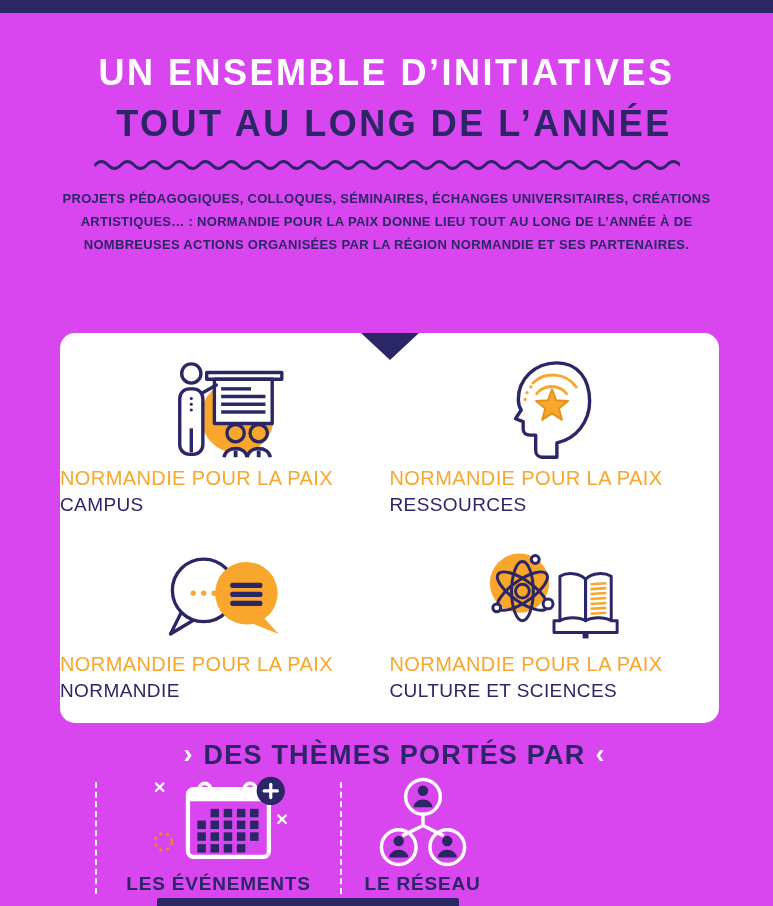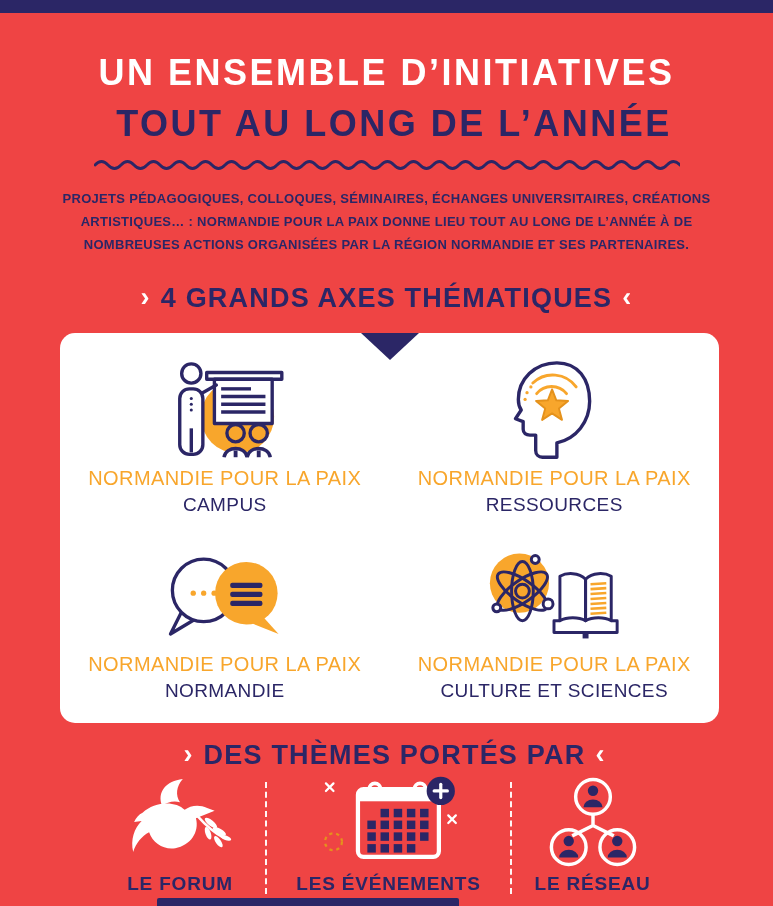--- a/index.html
+++ b/index.html
@@ -1,19 +1,19 @@
 <!DOCTYPE html>
 <html><head>
 <meta charset="utf-8">
 <style>
   * { margin:0; padding:0; box-sizing:border-box; }
   body { background:#ffffff; font-family:"Liberation Sans", sans-serif; }
   .poster{
     position:relative; width:773px; height:906px; margin:0 auto;
-    background:#ef4444; overflow:hidden;
+    background:#d946ef; overflow:hidden;
     -webkit-font-smoothing:antialiased;
   }
   .top-bar{ position:absolute; top:0; left:0; width:773px; height:13px; background:#2B2666; }
 
   
   .header{ position:absolute; top:13px; left:0; width:100%; text-align:center; }
   .title1{ margin-top:39px; font-size:36px; font-weight:800; letter-spacing:2.5px; color:#ffffff; }
   .title2{ margin-top:9px;  font-size:36px; font-weight:800; letter-spacing:2.5px; color:#2B2666;margin-left:15px; }
   .wave-wrap{ margin-top:10px; line-height:0; }
   .intro{
@@ -36,21 +36,21 @@
   .card-notch{
     position:absolute; top:0; left:50%; transform:translateX(-50%);
     width:0; height:0;
     border-left:29px solid transparent; border-right:29px solid transparent;
     border-top:27px solid #2B2666;
   }
   .axes-grid{
     position:absolute; top:26px; left:0; width:100%;
     display:grid; grid-template-columns:1fr 1fr; grid-template-rows:186px 186px;
   }
-  .axis-item{ text-align:center; }
+  .axis-item{ text-align:left; }
   .axis-icon{ height:104px; display:flex; align-items:center; justify-content:center; }
   .axis-brand{ margin-top:4px; font-size:20px; font-weight:500; letter-spacing:0.4px; color:#F8A62C; }
   .axis-name{ margin-top:4px; font-size:19px; font-weight:400; letter-spacing:0.4px; color:#2B2666; }
 
   
   .themes-row{
     position:absolute; top:778px; left:95px; width:578px;
     display:flex; align-items:flex-start;
   }
   .theme-col{ display:flex; flex-direction:column; align-items:center; }
@@ -77,23 +77,20 @@
     <div class="title1">UN ENSEMBLE D’INITIATIVES</div>
     <div class="title2">TOUT AU LONG DE L’ANNÉE</div>
     <div class="wave-wrap">
       <svg width="586" height="18" viewBox="0 0 586 18">
         <path id="wave-path" d="M1 10 q6.5 -7 13 0 t13 0 t13 0 t13 0 t13 0 t13 0 t13 0 t13 0 t13 0 t13 0 t13 0 t13 0 t13 0 t13 0 t13 0 t13 0 t13 0 t13 0 t13 0 t13 0 t13 0 t13 0 t13 0 t13 0 t13 0 t13 0 t13 0 t13 0 t13 0 t13 0 t13 0 t13 0 t13 0 t13 0 t13 0 t13 0 t13 0 t13 0 t13 0 t13 0 t13 0 t13 0 t13 0 t13 0 t13 0" fill="none" stroke="#2B2666" stroke-width="2.8" stroke-linecap="round"></path>
       </svg>
     </div>
     <p class="intro">PROJETS PÉDAGOGIQUES, COLLOQUES, SÉMINAIRES, ÉCHANGES UNIVERSITAIRES, CRÉATIONS ARTISTIQUES… : NORMANDIE POUR LA PAIX DONNE LIEU TOUT AU LONG DE L’ANNÉE À DE NOMBREUSES ACTIONS ORGANISÉES PAR LA RÉGION NORMANDIE ET SES PARTENAIRES.</p>
   </div>
 
-  <div class="sec-head axes">
-    <span class="chev">›</span><span>4 GRANDS AXES THÉMATIQUES</span><span class="chev">‹</span>
-  </div>
 
   <div class="card">
     <div class="card-notch"></div>
     <div class="axes-grid">
 
       <div class="axis-item">
         <div class="axis-icon">
           <svg width="126" height="104" viewBox="0 0 130 108">
             <circle cx="78" cy="60" r="38" fill="#F8A62C"></circle>
             <g fill="none" stroke="#2B2666" stroke-width="3.5" stroke-linejoin="round">
@@ -205,39 +202,20 @@
 
     </div>
   </div>
 
   <div class="sec-head themes">
     <span class="chev">›</span><span>DES THÈMES PORTÉS PAR</span><span class="chev">‹</span>
   </div>
 
   <div class="themes-row">
 
-    <div class="theme-col c1">
-      <div class="theme-icon">
-        <svg width="104" height="88" viewBox="0 0 110 94">
-          <g fill="#ffffff">
-            <path d="M36 30 C30 15 40 3 58 1 C51 9 50 18 55 26 C48 24 41 26 36 30 Z"></path>
-            <path d="M15 37 C28 25 50 24 60 34 C66 29 76 28 84 32 L92 35 L72 43
-                     C76 58 66 72 50 75 C38 77 26 70 22 58 C14 62 8 70 5 79
-                     C2 66 6 54 14 46 L6 47 C8 42 11 39 15 37 Z"></path>
-            <ellipse cx="88" cy="48" rx="8" ry="3" transform="rotate(38 88 48)"></ellipse>
-            <ellipse cx="97" cy="57" rx="8" ry="3" transform="rotate(30 97 57)"></ellipse>
-            <ellipse cx="85" cy="59" rx="7" ry="2.8" transform="rotate(70 85 59)"></ellipse>
-            <ellipse cx="96" cy="68" rx="7" ry="2.8" transform="rotate(55 96 68)"></ellipse>
-            <ellipse cx="104" cy="64" rx="6" ry="2.5" transform="rotate(20 104 64)"></ellipse>
-          </g>
-          <path d="M74 41 C82 50 90 58 102 64" fill="none" stroke="#ffffff" stroke-width="2.6" stroke-linecap="round"></path>
-        </svg>
-      </div>
-      <div class="theme-label">LE FORUM</div>
-    </div>
 
     <div class="theme-sep"></div>
 
     <div class="theme-col c2">
       <div class="theme-icon">
         <svg width="160" height="96" viewBox="0 0 170 102">
           <g stroke="#ffffff" stroke-width="2.4" stroke-linecap="round">
             <line x1="18" y1="10" x2="26" y2="18"></line>
               <line x1="26" y1="10" x2="18" y2="18"></line>
             <line x1="148" y1="44" x2="156" y2="52"></line>

